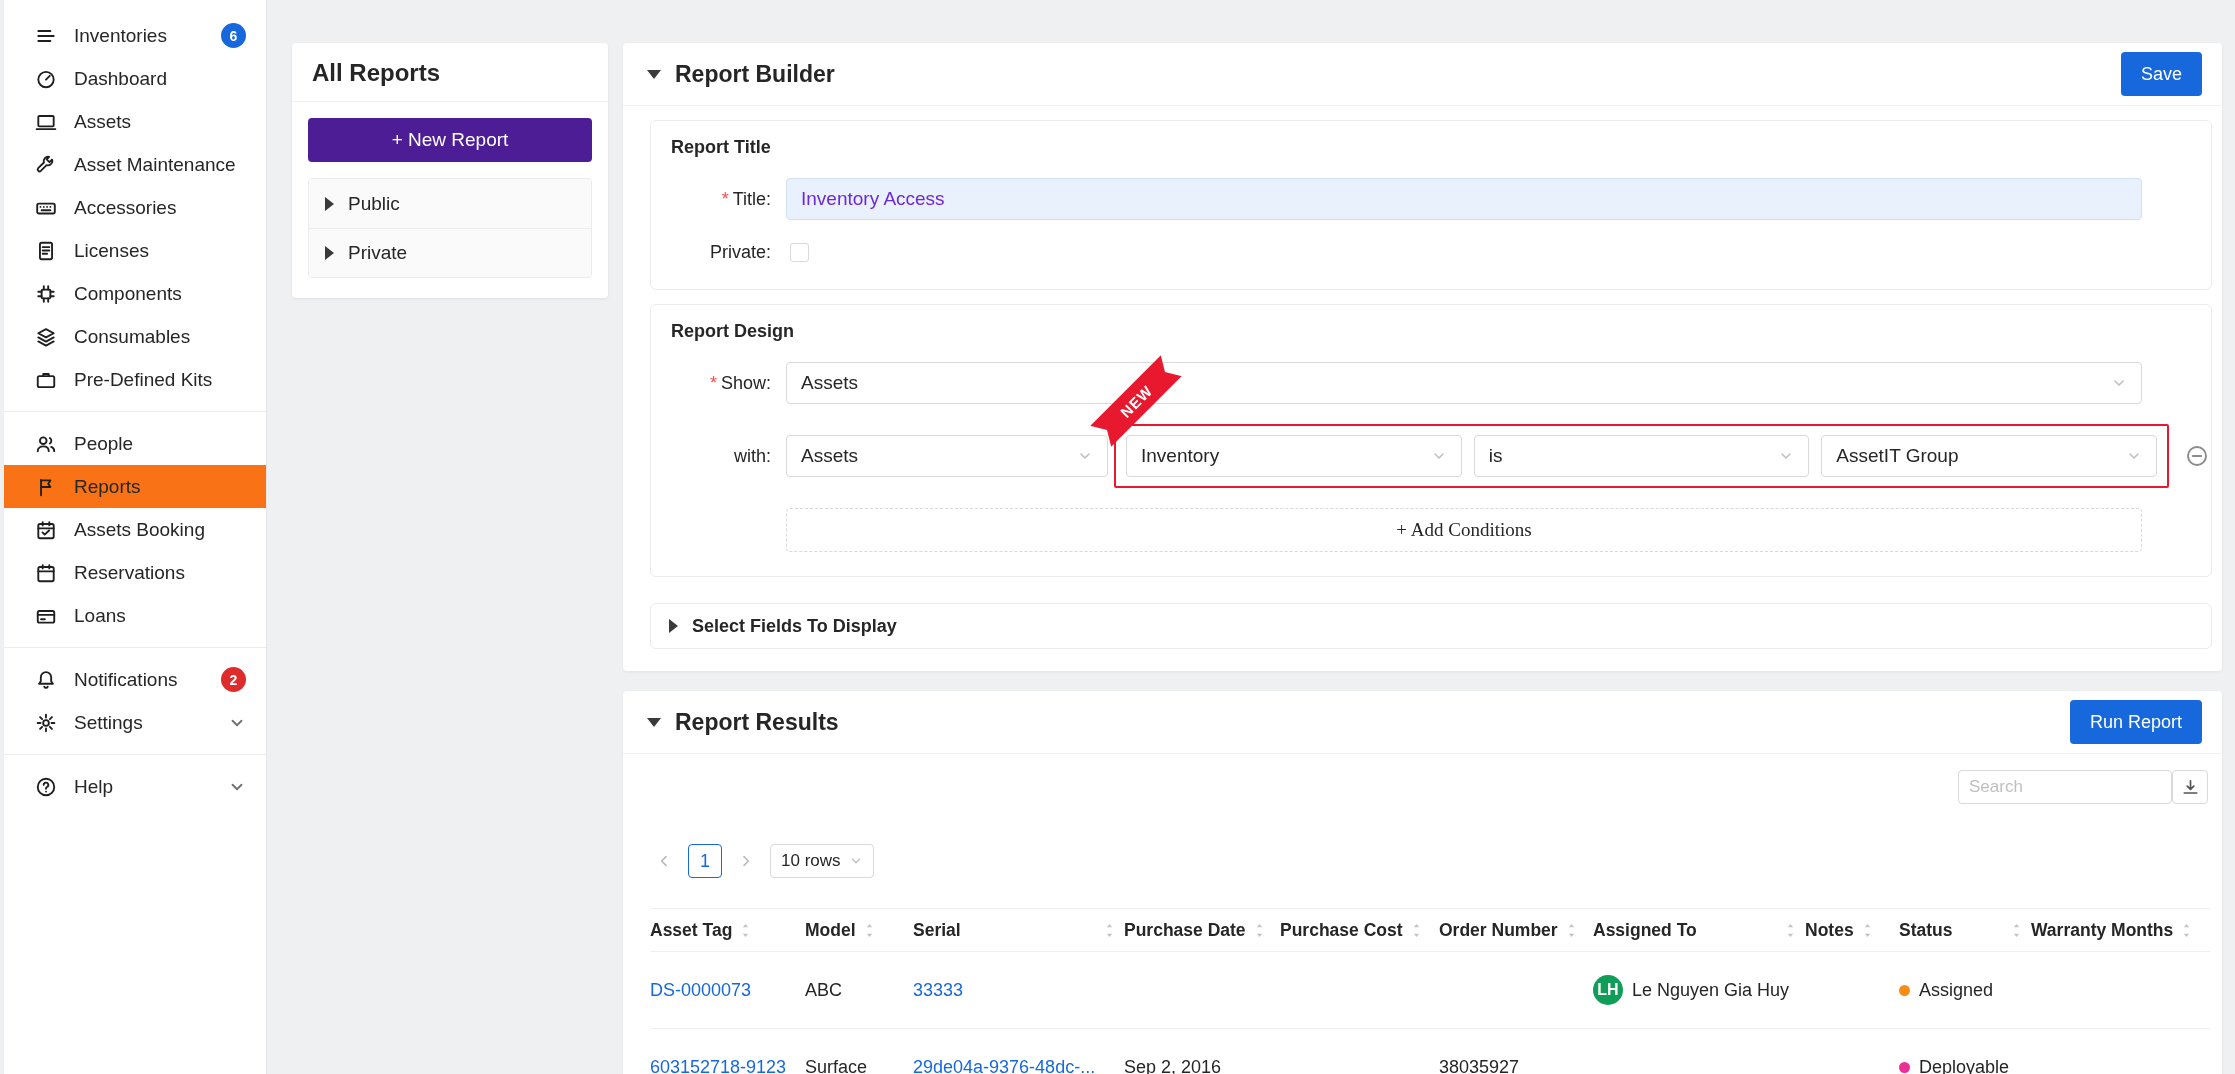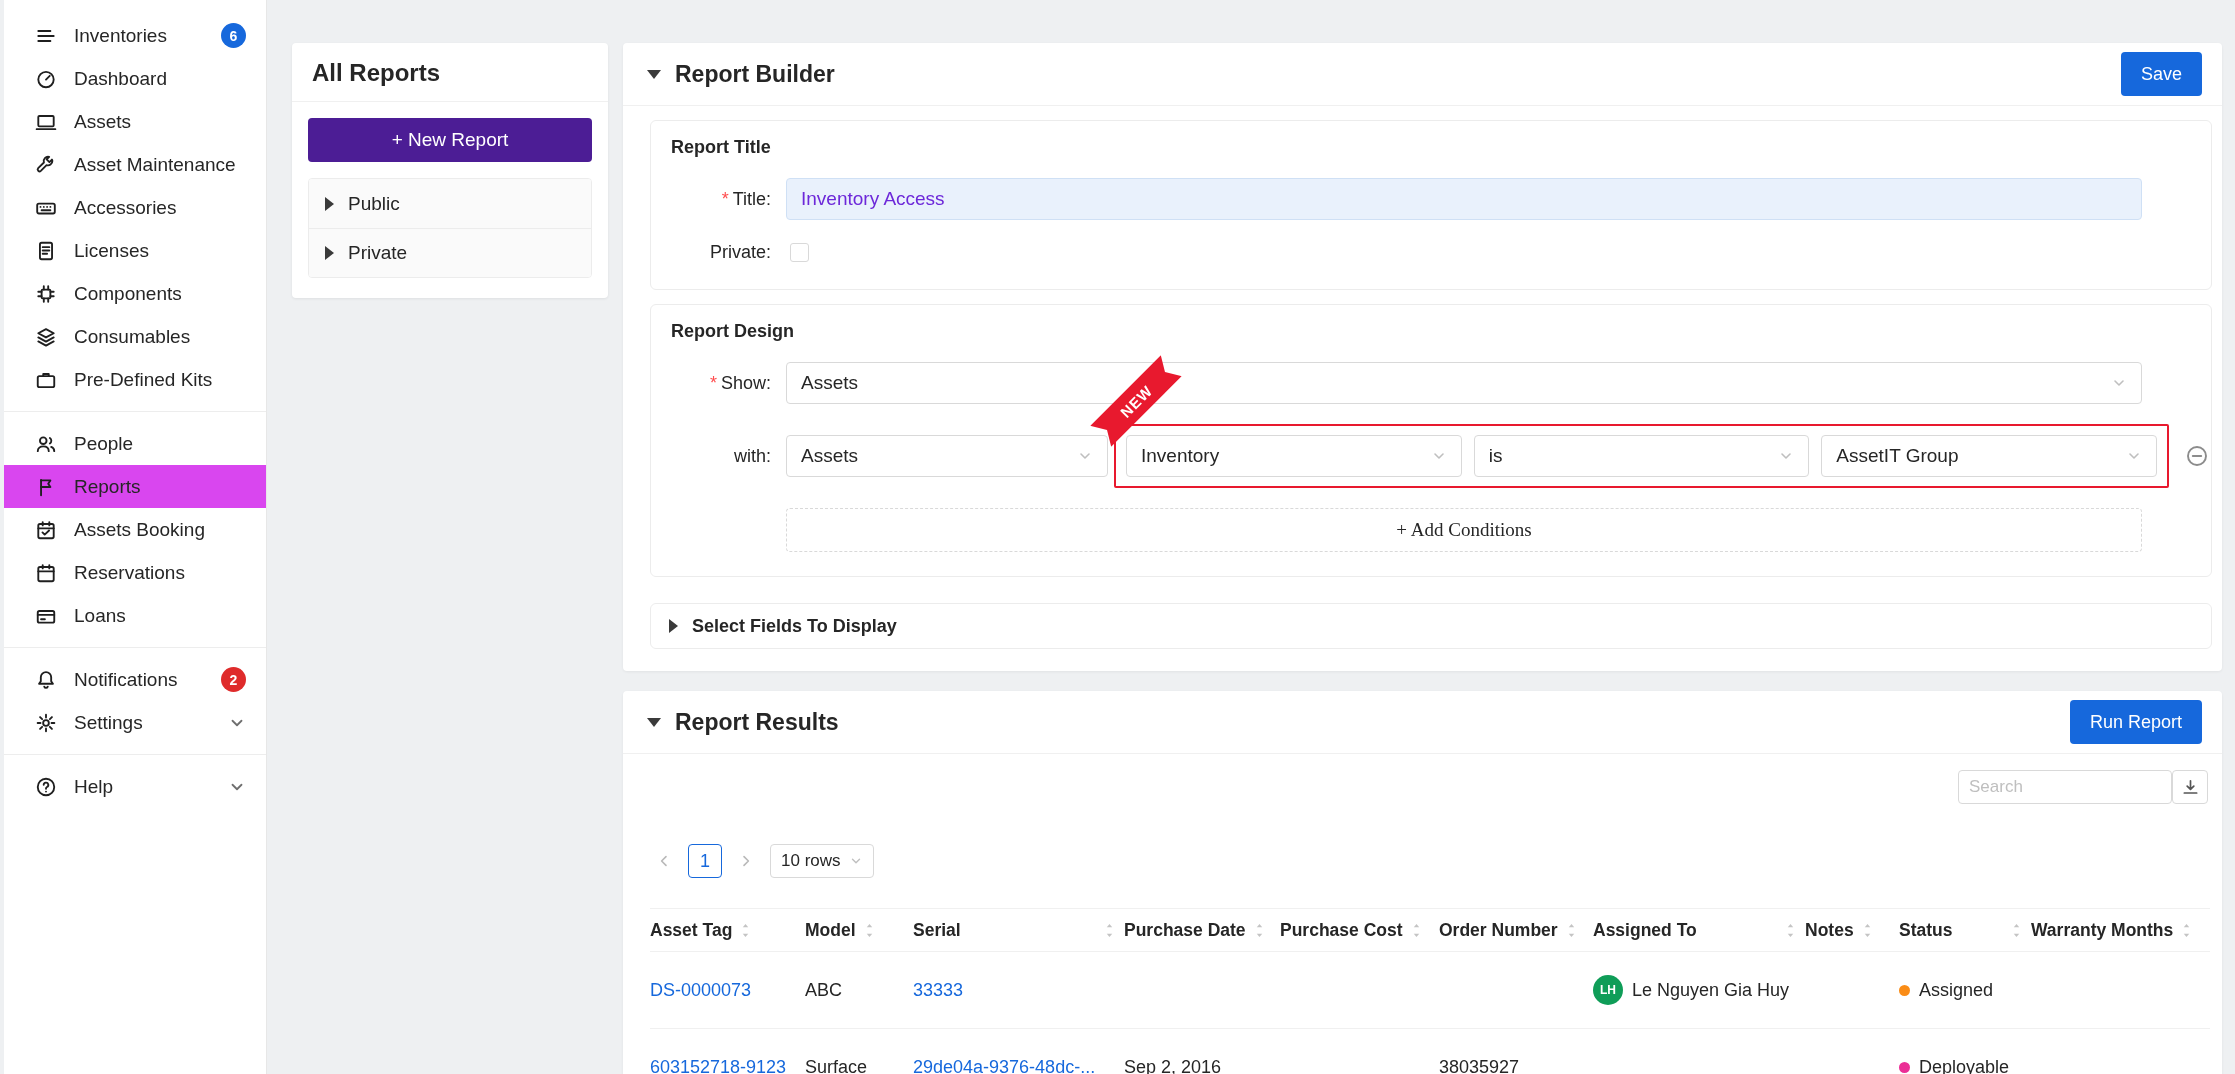--- a/index.html
+++ b/index.html
@@ -13,21 +13,21 @@
 
   
   .sidebar {
     position:absolute; left:4px; top:0; width:263px; height:1074px;
     background:#ffffff; border-right:1px solid #e7e7e7; padding-top:14px;
   }
   .sb-item {
     height:43px; display:flex; align-items:center; gap:16px;
     padding:0 20px 0 30px; cursor:pointer; color:#262626;
   }
-  .sb-item.active { background:#d946ef; }
+  .sb-item.active { background:#f97316; }
   .sb-icon { width:24px; height:24px; display:flex; align-items:center; justify-content:center; color:#1f1f1f; flex:none; }
   .sb-label { font-size:19px; white-space:nowrap; }
   .sb-badge {
     margin-left:auto; min-width:25px; height:25px; padding:0 6px; border-radius:13px;
     color:#fff; font-size:14px; font-weight:bold; display:flex; align-items:center; justify-content:center;
   }
   .sb-badge.blue { background:#1668dc; }
   .sb-badge.red  { background:#df2b2b; }
   .sb-chevron { margin-left:auto; color:#6f6f6f; }
   .sb-chevron .ic { width:18px; height:18px; }
@@ -124,21 +124,21 @@
   .rows-select .ic { width:14px; height:14px; color:#bfbfbf; }
 
   .tbl { margin:30px 12px 0 27px; }
   .tbl-grid { display:grid; grid-template-columns:155px 108px 211px 156px 159px 154px 212px 94px 132px 1fr; }
   .tbl-head { border-top:1px solid #f0f0f0; border-bottom:1px solid #f0f0f0; }
   .th { display:flex; align-items:center; gap:7px; height:42px; font-weight:bold; font-size:17.5px; padding-right:8px; cursor:pointer; }
   .sort { width:13px; height:17px; color:#c4c4c4; flex:none; }
   .tr { border-bottom:1px solid #f0f0f0; }
   .td { display:flex; align-items:center; height:76px; font-size:18px; padding-right:10px; }
   .link { color:#1668dc; cursor:pointer; text-decoration:none; white-space:nowrap; overflow:hidden; text-overflow:ellipsis; }
-  .avatar { width:30px; height:30px; border-radius:50%; background:#0f9d58; color:#fff; font-size:12px; font-weight:bold;
+  .avatar { width:30px; height:30px; border-radius:50%; background:#0f9d58; color:#fff; font-size:16px; font-weight:bold;
             display:flex; align-items:center; justify-content:center; margin-right:9px; flex:none; }
   .dot { width:11px; height:11px; border-radius:50%; margin-right:9px; flex:none; }
   .dot.assigned { background:#fa8c16; }
   .dot.deployable { background:#eb2f96; }
 </style>
 </head>
 <body>
 
 <svg width="0" height="0" style="position:absolute">
   <defs>

